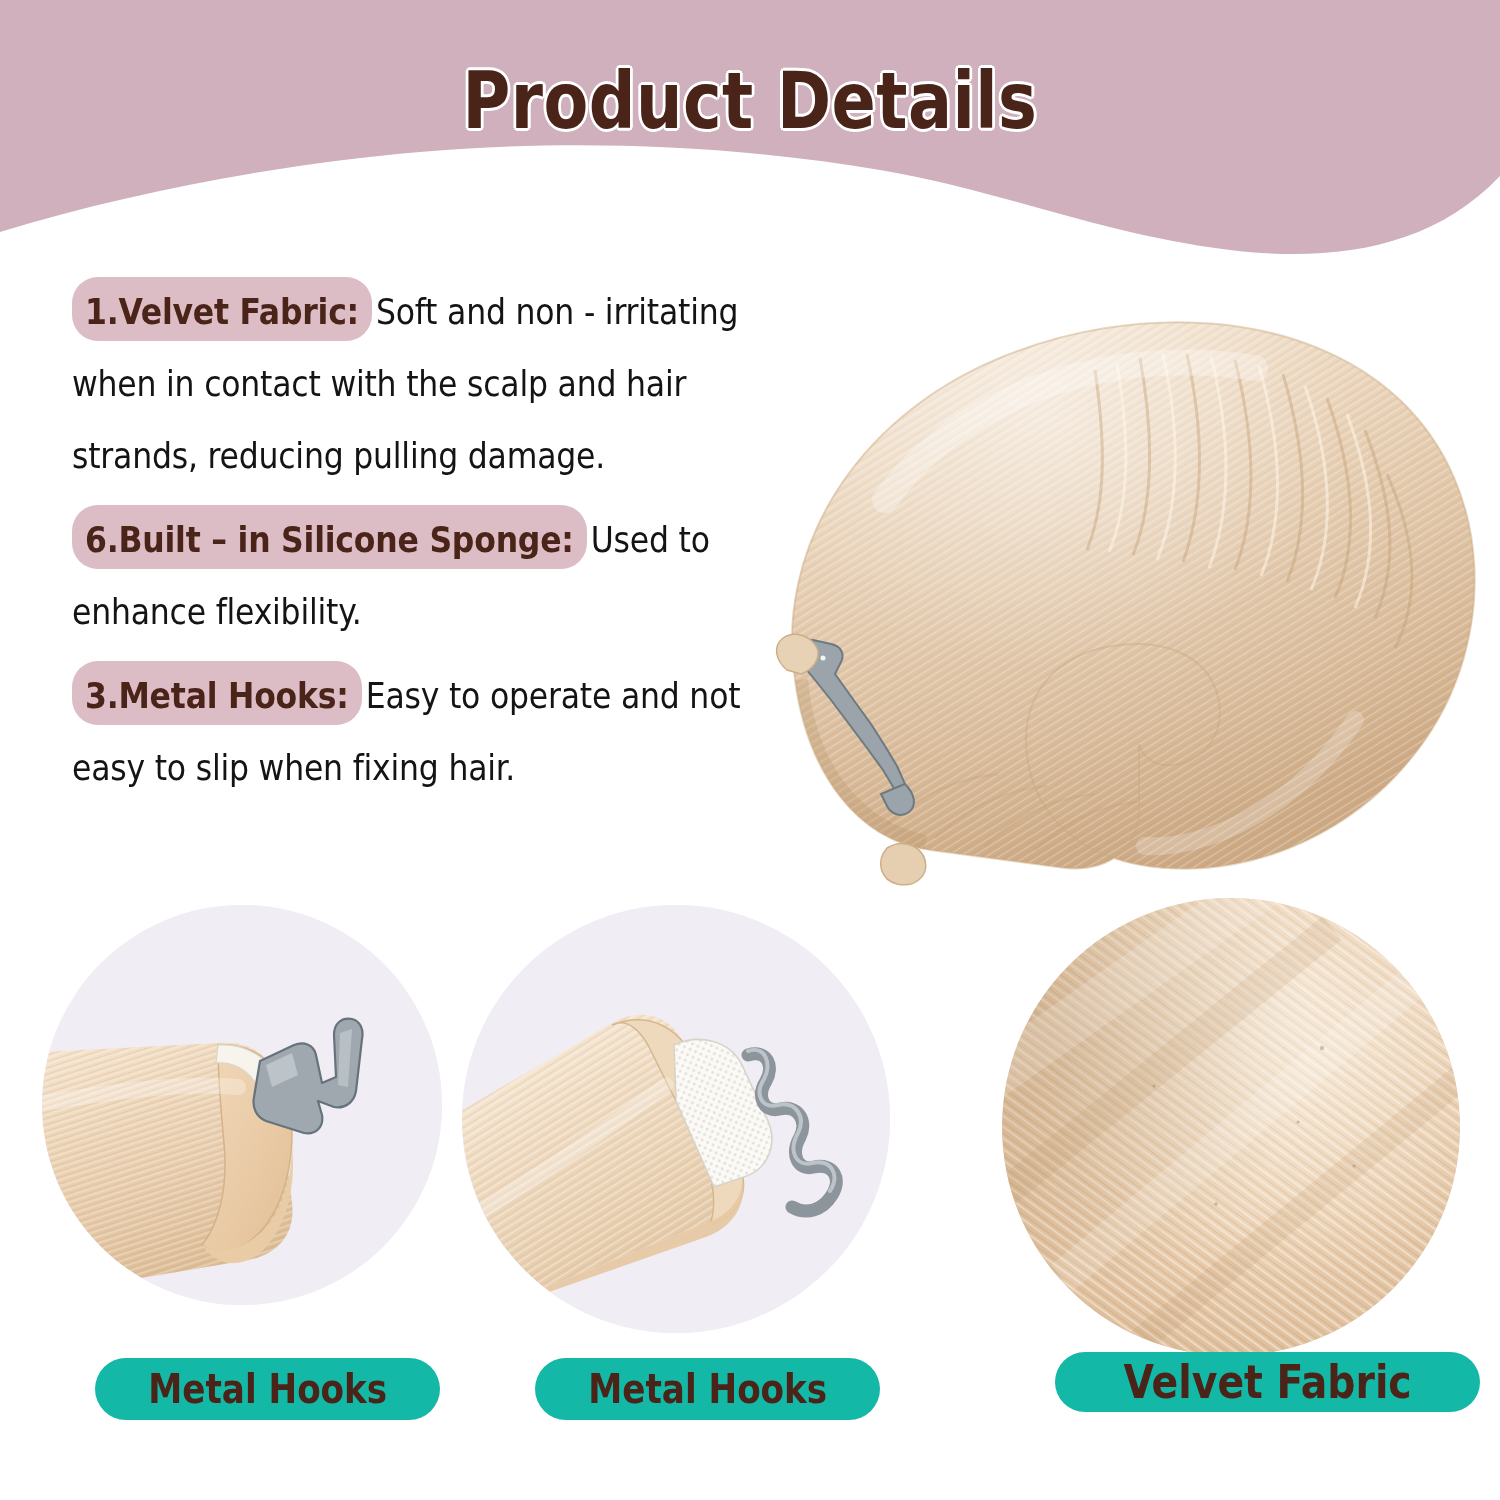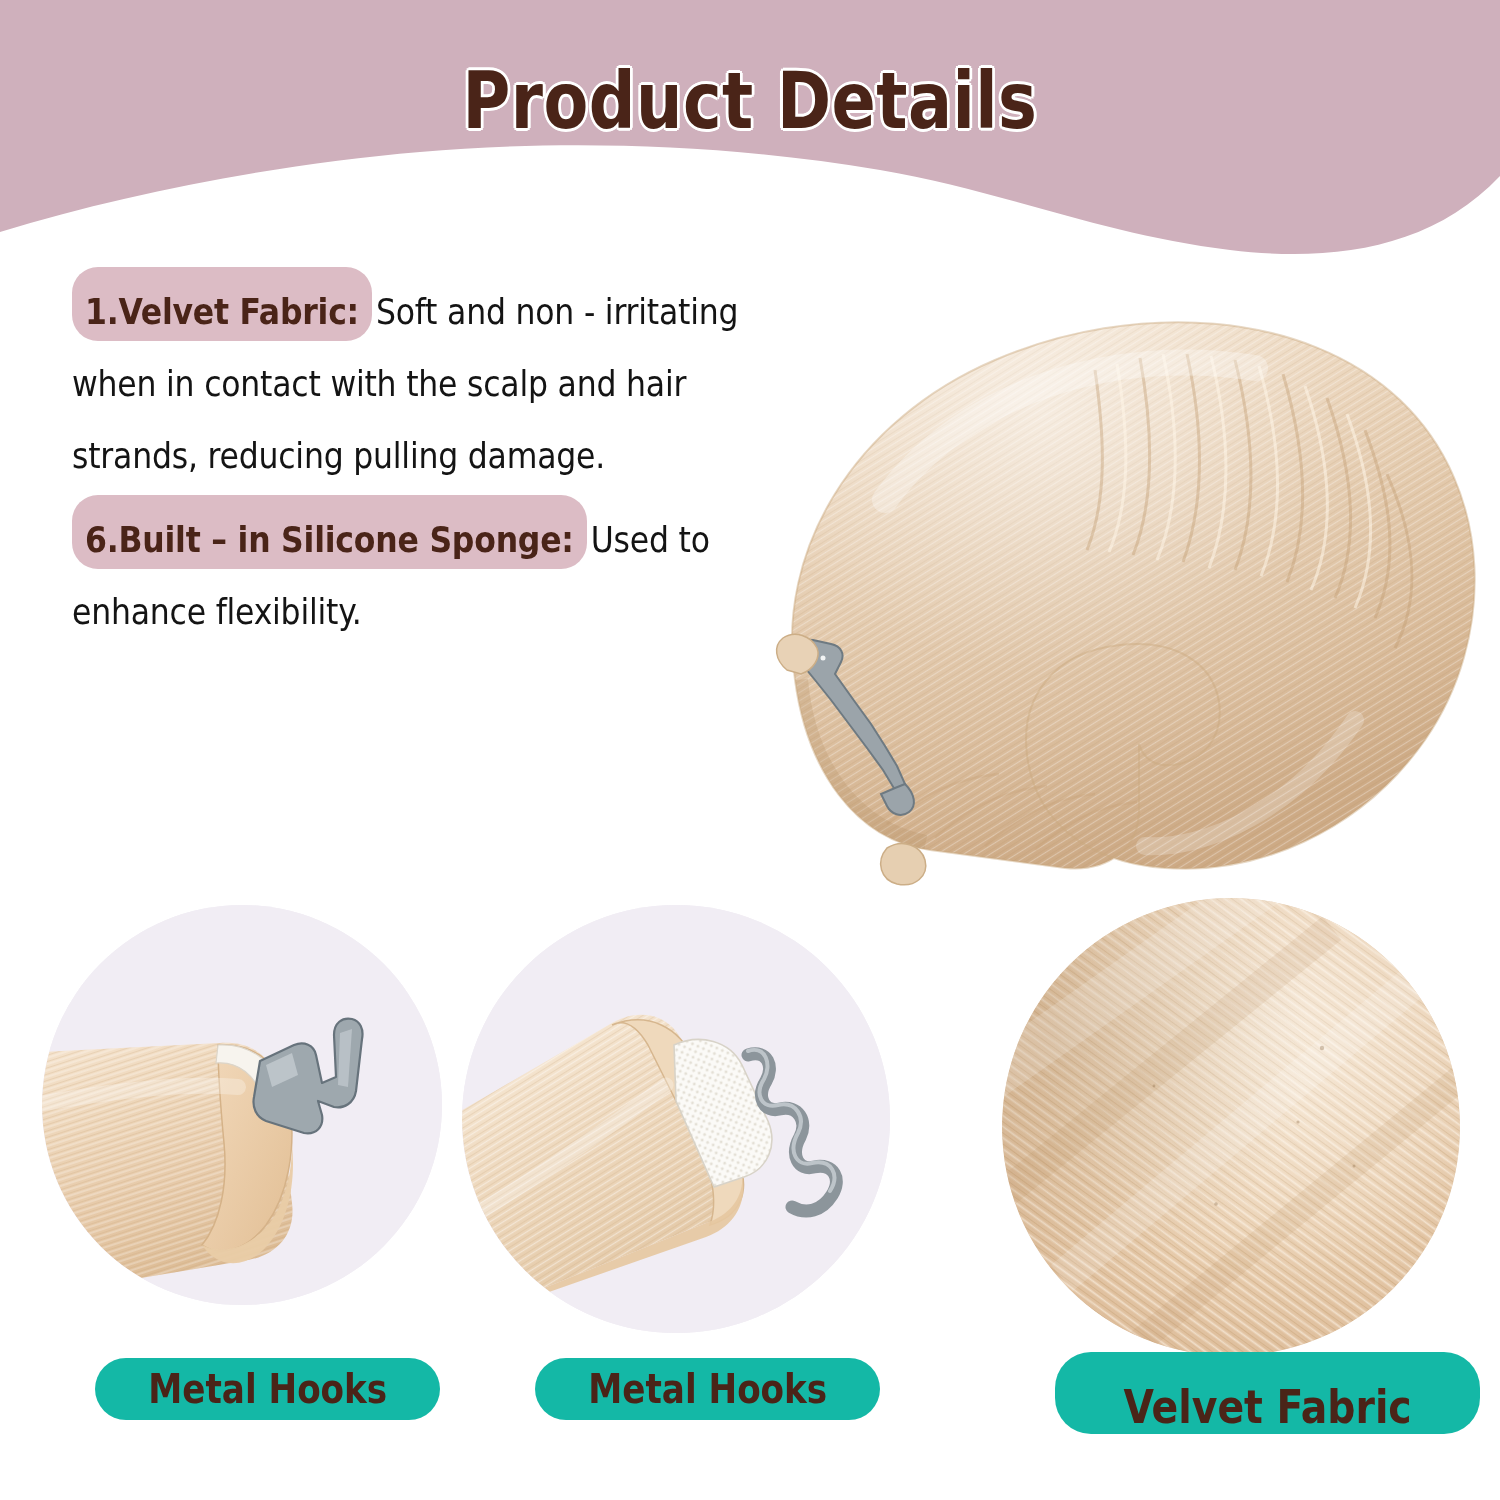--- a/index.html
+++ b/index.html
@@ -51,21 +51,21 @@
     font-family:"DejaVu Sans", sans-serif;
     font-stretch:condensed;
     letter-spacing:-0.2px;
   }
   .feature-label {
     display:inline;
     background:#DCBCC5;
     color:#4A2418;
     font-weight:bold;
     border-radius:26px;
-    padding:25px 13px 9px 13px;
+    padding:15px 13px 9px 13px;
     box-decoration-break:clone;
     -webkit-box-decoration-break:clone;
     margin-right:4px;
   }
   .feature-body { display:inline; }
 
   
   #main-product-photo {
     position:absolute; left:735px; top:250px; width:770px; height:660px;
     z-index:2;
@@ -98,21 +98,21 @@
     font-weight:bold;
     color:#4A2418;
     font-family:"DejaVu Sans", sans-serif;
     font-stretch:condensed;
     transform:scaleX(0.95);
     letter-spacing:0px;
     white-space:nowrap;
   }
   #caption-pill-1 { left:95px;   top:1358px; width:345px; }
   #caption-pill-2 { left:535px;  top:1358px; width:345px; }
-  #caption-pill-3 { left:1055px; top:1352px; width:425px; height:82px; border-radius:36px;align-items:flex-end; }
+  #caption-pill-3 { left:1055px; top:1352px; width:425px; height:60px; border-radius:36px; }
   #caption-pill-3 span { font-size:46px; }
 </style>
 </head>
 <body>
 
 <div id="header-banner">
   <svg viewBox="0 0 1500 270" xmlns="http://www.w3.org/2000/svg" aria-hidden="true">
     <defs>
       <clipPath id="wave-clip">
         <path d="M0,0 L1500,0 L1500,176
@@ -131,20 +131,23 @@
 <div id="feature-list">
 
   <div class="feature-item">
     <p class="feature-para"><span class="feature-label">1.Velvet Fabric:</span><span class="feature-body">Soft and non - irritating when in contact with the scalp and hair strands, reducing pulling damage.</span></p>
   </div>
 
   <div class="feature-item">
     <p class="feature-para"><span class="feature-label">6.Built – in Silicone Sponge:</span><span class="feature-body">Used to enhance flexibility.</span></p>
   </div>
 
+  <div class="feature-item">
+    <p class="feature-para"><span class="feature-label">3.Metal Hooks:</span><span class="feature-body">Easy to operate and not easy to slip when fixing hair.</span></p>
+  </div>
 
 </div>
 
 <div id="main-product-photo">
   <svg viewBox="0 0 770 660" xmlns="http://www.w3.org/2000/svg" aria-hidden="true">
     <defs>
       <linearGradient id="velvetA" x1="0" y1="0" x2="0.3" y2="1">
         <stop offset="0%" stop-color="#F3E2CD"></stop>
         <stop offset="28%" stop-color="#EAD3B8"></stop>
         <stop offset="55%" stop-color="#E0C4A4"></stop>

